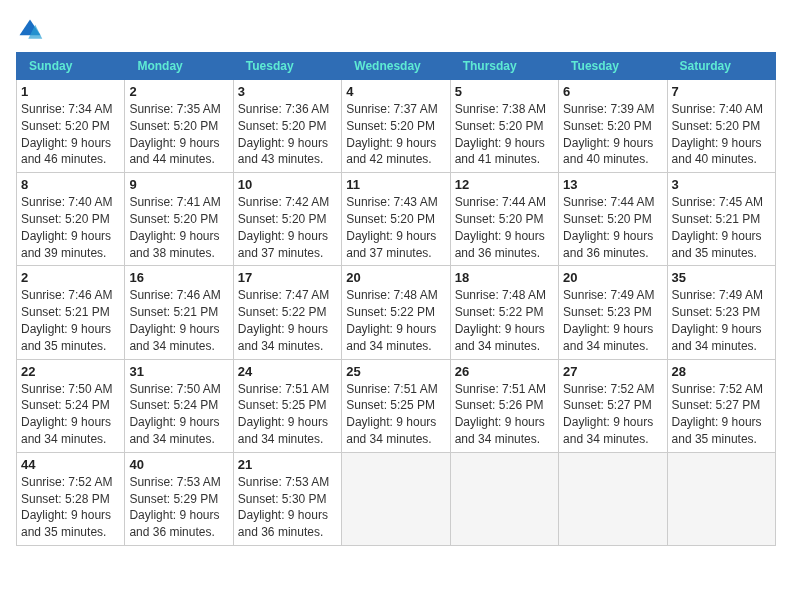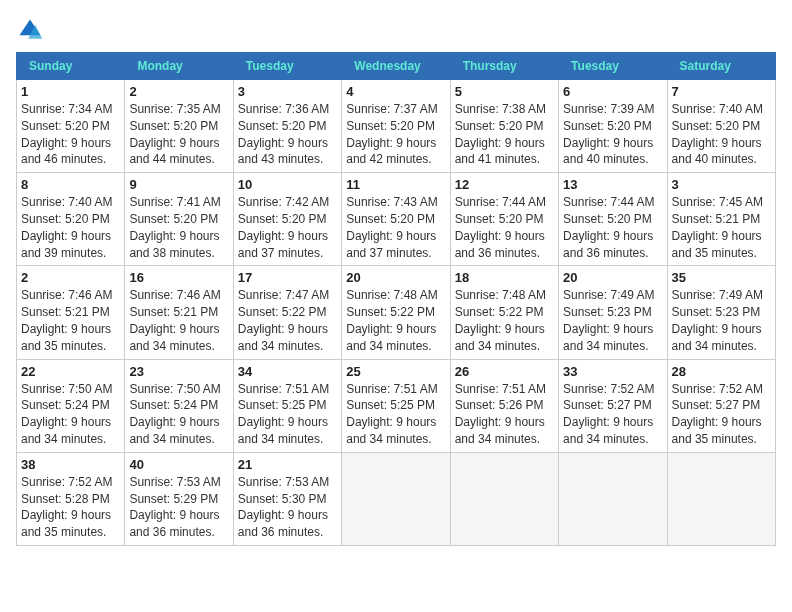--- a/index.html
+++ b/index.html
@@ -206,47 +206,47 @@
           <span class="day-number">35</span>
 <div class="day-info">Sunrise: 7:49 AM<br>Sunset: 5:23 PM<br>Daylight: 9 hours and 34 minutes.</div>
         </td>
       </tr>
       <tr>
         <td>
           <span class="day-number">22</span>
 <div class="day-info">Sunrise: 7:50 AM<br>Sunset: 5:24 PM<br>Daylight: 9 hours and 34 minutes.</div>
         </td>
         <td>
-          <span class="day-number">23</span>
+          <span class="day-number">31</span>
 <div class="day-info">Sunrise: 7:50 AM<br>Sunset: 5:24 PM<br>Daylight: 9 hours and 34 minutes.</div>
         </td>
         <td>
-          <span class="day-number">34</span>
+          <span class="day-number">24</span>
 <div class="day-info">Sunrise: 7:51 AM<br>Sunset: 5:25 PM<br>Daylight: 9 hours and 34 minutes.</div>
         </td>
         <td>
           <span class="day-number">25</span>
 <div class="day-info">Sunrise: 7:51 AM<br>Sunset: 5:25 PM<br>Daylight: 9 hours and 34 minutes.</div>
         </td>
         <td>
           <span class="day-number">26</span>
 <div class="day-info">Sunrise: 7:51 AM<br>Sunset: 5:26 PM<br>Daylight: 9 hours and 34 minutes.</div>
         </td>
         <td>
-          <span class="day-number">33</span>
+          <span class="day-number">27</span>
 <div class="day-info">Sunrise: 7:52 AM<br>Sunset: 5:27 PM<br>Daylight: 9 hours and 34 minutes.</div>
         </td>
         <td>
           <span class="day-number">28</span>
 <div class="day-info">Sunrise: 7:52 AM<br>Sunset: 5:27 PM<br>Daylight: 9 hours and 35 minutes.</div>
         </td>
       </tr>
       <tr>
         <td>
-          <span class="day-number">38</span>
+          <span class="day-number">44</span>
 <div class="day-info">Sunrise: 7:52 AM<br>Sunset: 5:28 PM<br>Daylight: 9 hours and 35 minutes.</div>
         </td>
         <td>
           <span class="day-number">40</span>
 <div class="day-info">Sunrise: 7:53 AM<br>Sunset: 5:29 PM<br>Daylight: 9 hours and 36 minutes.</div>
         </td>
         <td>
           <span class="day-number">21</span>
 <div class="day-info">Sunrise: 7:53 AM<br>Sunset: 5:30 PM<br>Daylight: 9 hours and 36 minutes.</div>
         </td>

